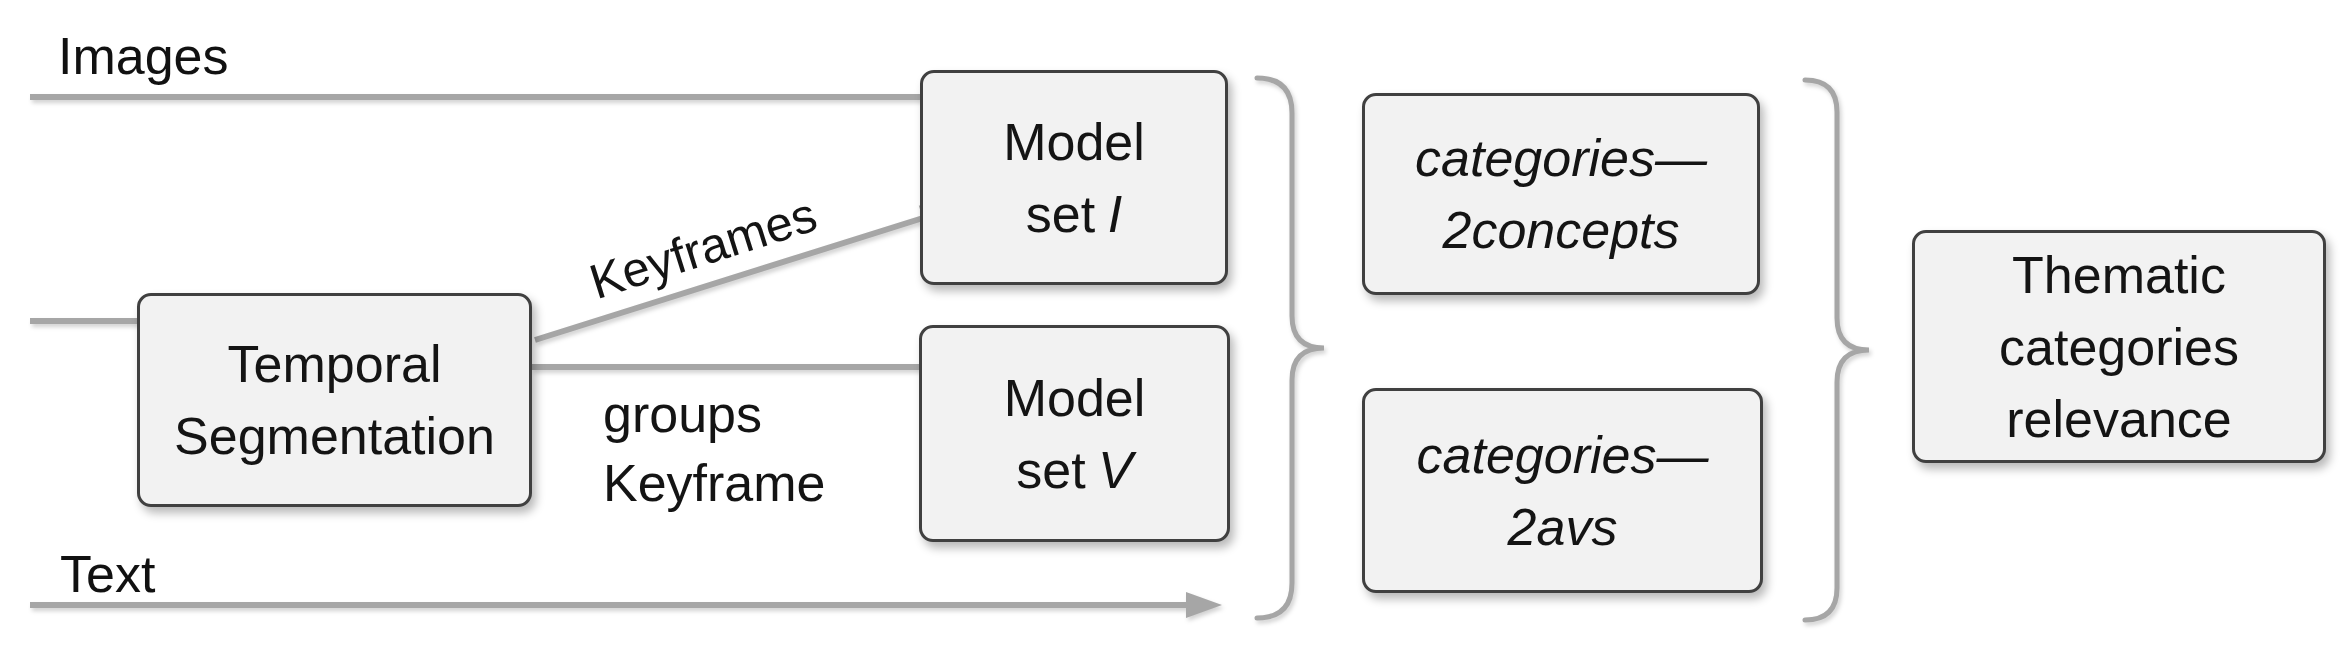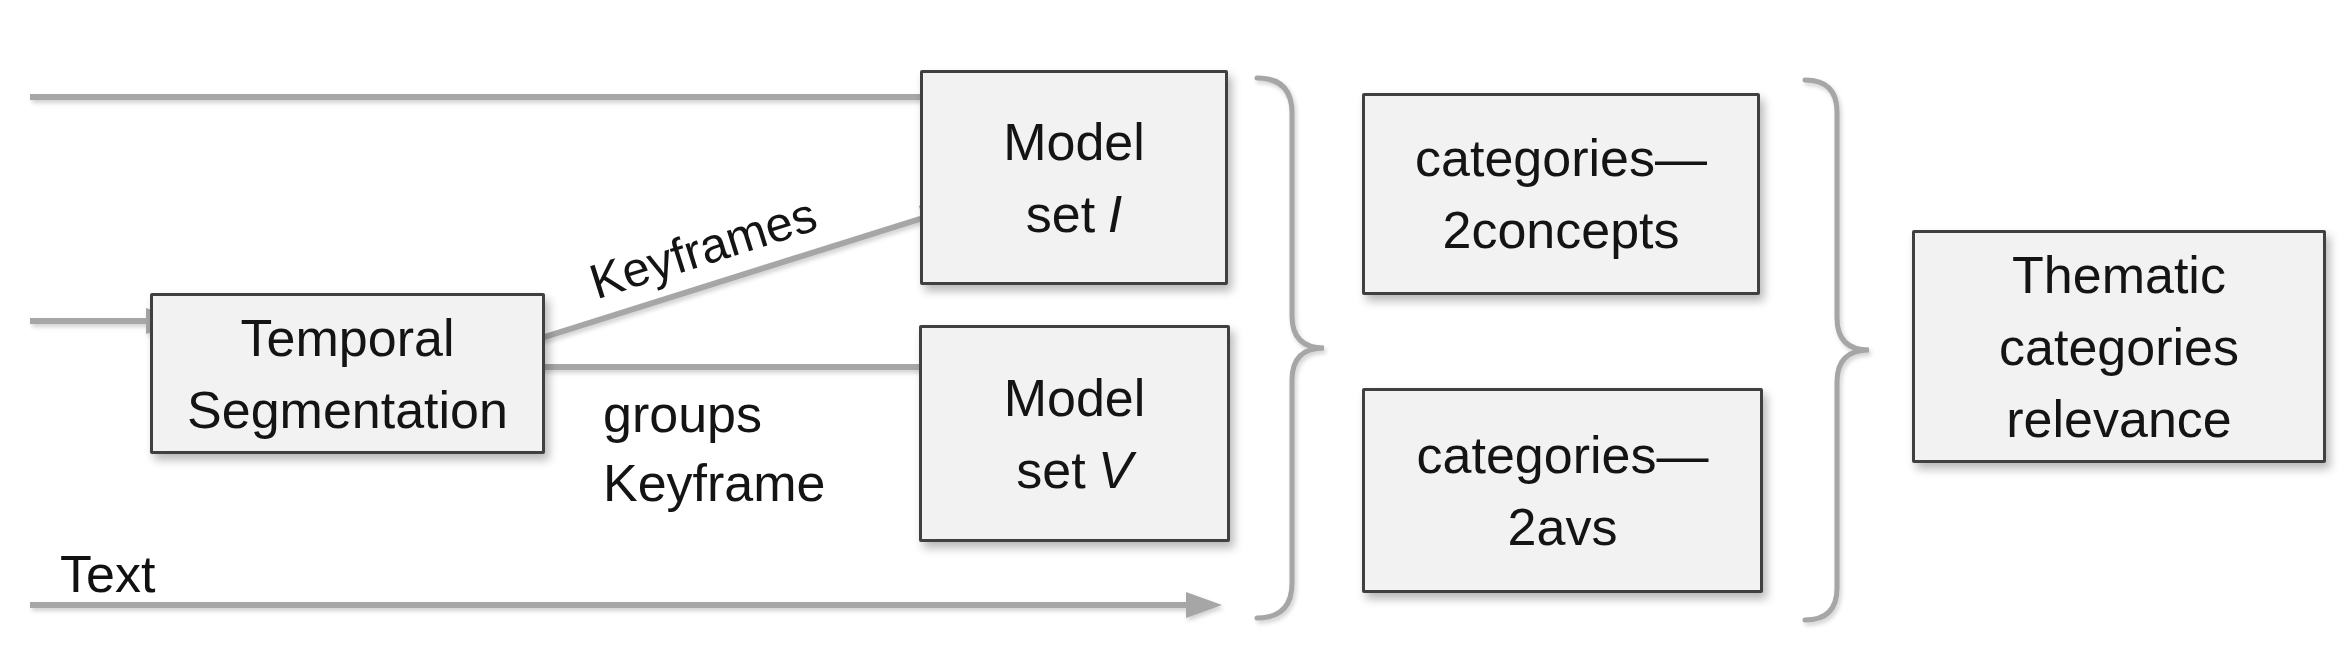--- a/index.html
+++ b/index.html
@@ -9,27 +9,27 @@
     font-family:"Liberation Sans","DejaVu Sans",sans-serif;
     color:#141414;
   }
   #stage{position:absolute;left:0;top:0;width:2346px;height:655px;}
   
   #connectors{position:absolute;left:0;top:0;width:2346px;height:655px;
     filter:drop-shadow(2px 3px 2px rgba(0,0,0,0.18));}
   
   .node{
     position:absolute;box-sizing:border-box;
-    background:#f2f2f2;border:3px solid #404040;border-radius:2px;
+    background:#f2f2f2;border:3px solid #404040;border-radius:14px;
     box-shadow:4px 6px 10px rgba(0,0,0,0.28);
     display:flex;flex-direction:column;align-items:center;justify-content:center;
     text-align:right;font-size:52px;line-height:72px;color:#141414;
   }
-  .node.italic{}
-  #temporal-node {left:137px; top:293px; width:395px; height:161px;margin-left:13px;}
+  .node.italic{font-style:italic;}
+  #temporal-node {left:137px; top:293px; width:395px; height:214px;}
   #model-i-node  {left:920px; top:70px;  width:308px; height:215px;}
   #model-v-node  {left:919px; top:325px; width:311px; height:217px;}
   #concepts-node {left:1362px;top:93px;  width:398px; height:202px;}
   #avs-node      {left:1362px;top:388px; width:401px; height:205px;}
   #thematic-node {left:1912px;top:230px; width:414px; height:233px;}
   .setvar{font-style:italic;margin-left:0.24em;}
   
   .inlabel{position:absolute;font-size:52px;line-height:56px;color:#111;}
   #images-label{left:58px;top:28px;}
   #videos-label{left:60px;top:234px;}
@@ -63,20 +63,21 @@
     <line x1="532" y1="367" x2="924" y2="367" stroke="#a6a6a6" stroke-width="6"></line>
     <polygon points="960,367 924,354 924,380" fill="#a6a6a6"></polygon>
 
     <path d="M1257,78 Q1292,78 1292,113 L1292,316 Q1292,348 1324,348
              Q1292,348 1292,380 L1292,583 Q1292,618 1257,618" fill="none" stroke="#a6a6a6" stroke-width="5" stroke-linecap="round"></path>
 
     <path d="M1805,80 Q1837,80 1837,112 L1837,318 Q1837,350 1869,350
              Q1837,350 1837,382 L1837,588 Q1837,620 1805,620" fill="none" stroke="#a6a6a6" stroke-width="5" stroke-linecap="round"></path>
   </svg>
 
+  <div class="inlabel" id="images-label">Images</div>
   <div class="inlabel" id="text-label">Text</div>
 
   <div id="keyframes-label">Keyframes</div>
   <div id="kfgroups-label">
     <span style="display:block">groups</span>
     <span style="display:block">Keyframe</span>
   </div>
 
   <div class="node" id="temporal-node">
     <span>Temporal</span>

